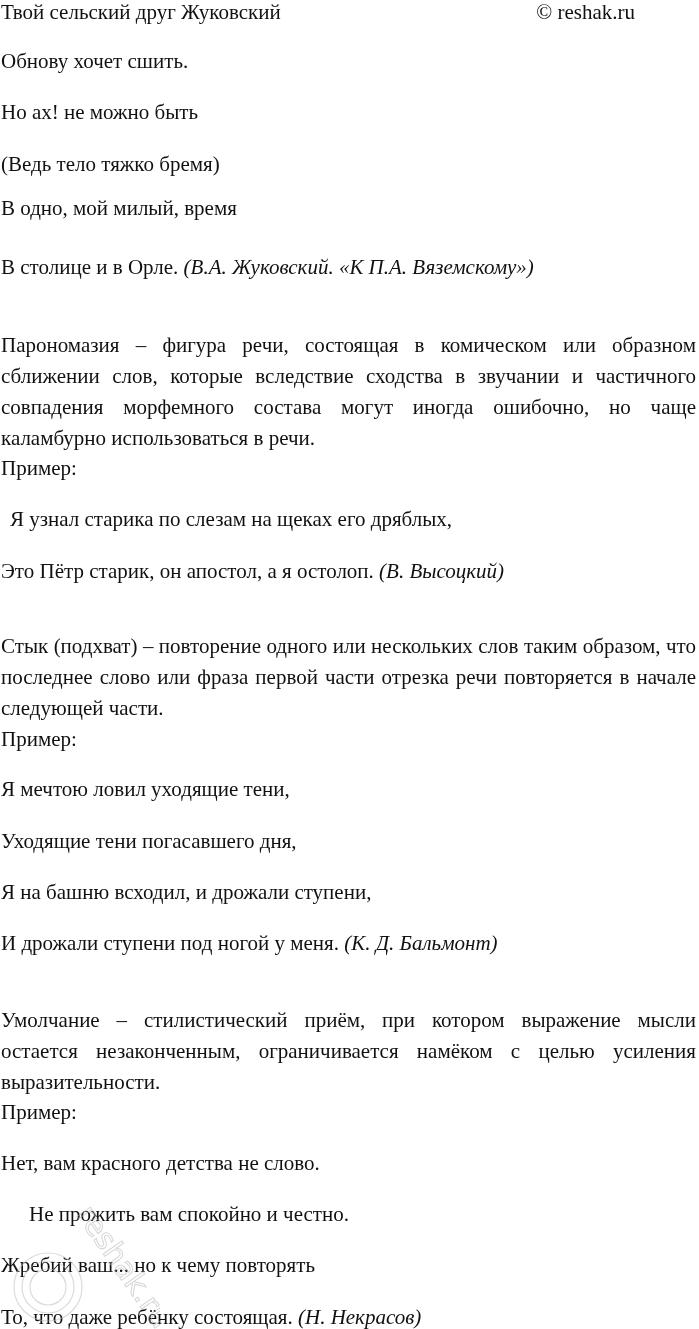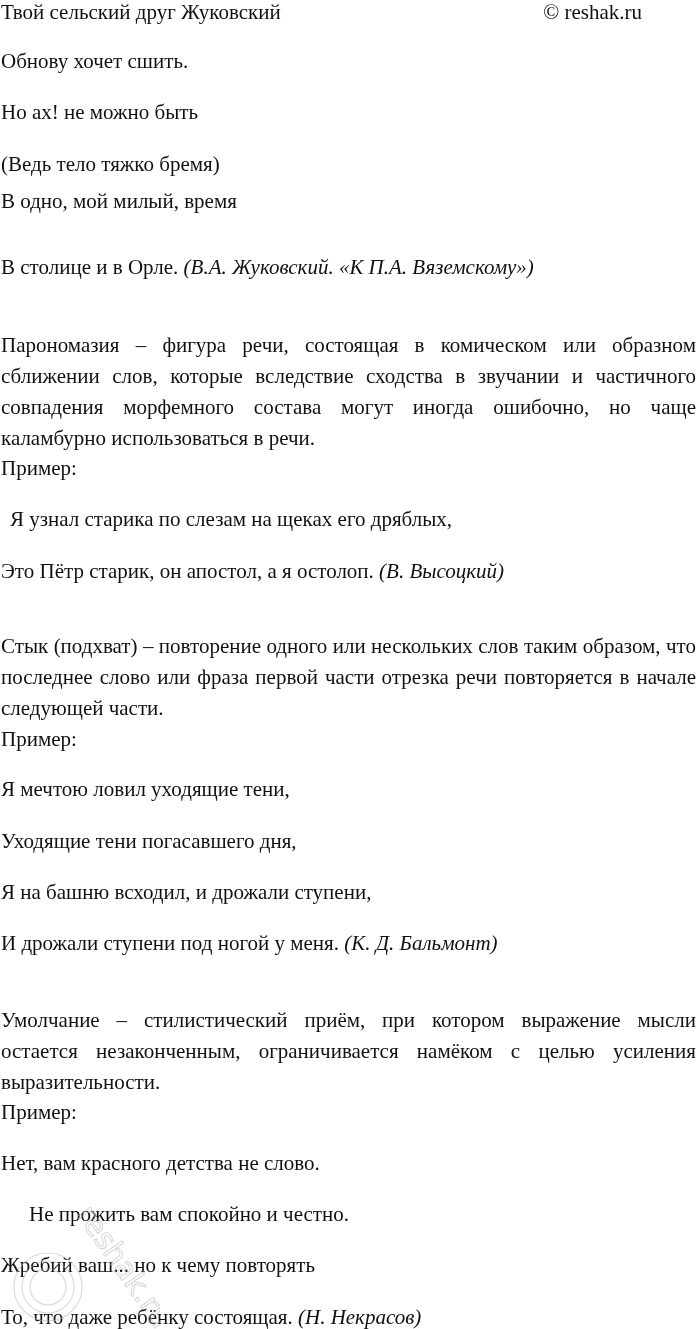--- a/index.html
+++ b/index.html
@@ -25,21 +25,21 @@
   }
   .header-left {
     position: absolute;
     left: 1px;
     top: 0px;
     line-height: 24px;
     white-space: nowrap;
   }
   .header-right {
     position: absolute;
-    right: 7px;
+    right: 14px;
     top: 0px;
     line-height: 24px;
     white-space: nowrap;
     margin-left: 21px;
   }
   .line {
     position: absolute;
     left: 1px;
     white-space: nowrap;
     line-height: 24px;
@@ -69,21 +69,21 @@
 <body>
 
 <div class="header">
   <span class="header-left">Твой сельский друг Жуковский</span>
   <span class="header-right">© reshak.ru</span>
 </div>
 
 <div class="line" style="top:49px;">Обнову хочет сшить.</div>
 <div class="line" style="top:100px;">Но ах! не можно быть</div>
 <div class="line b" style="top:152px;">(Ведь тело тяжко бремя)</div>
-<div class="line" style="top:189px;text-align:center;">В одно, мой милый, время</div>
+<div class="line" style="top:196px;text-align:center;">В одно, мой милый, время</div>
 <div class="line" style="top:255px;">
   <span>В столице и в Орле.</span>
   <span class="i">(В.А. Жуковский. «К П.А. Вяземскому»)</span>
 </div>
 
 <div class="para" style="top:306px;">Парономазия – фигура речи, состоящая в комическом или образном сближении слов, которые вследствие сходства в звучании и частичного совпадения морфемного состава могут иногда ошибочно, но чаще каламбурно использоваться в речи.</div>
 <div class="line" style="top:456px;">Пример:</div>
 <div class="line" style="top:507px;padding-left:9px;">Я узнал старика по слезам на щеках его дряблых,</div>
 <div class="line" style="top:559px;">
   <span>Это Пётр старик, он </span><span class="b">апостол</span><span>, а я </span><span class="b">остолоп</span><span>. </span><span class="i">(В. Высоцкий)</span>

